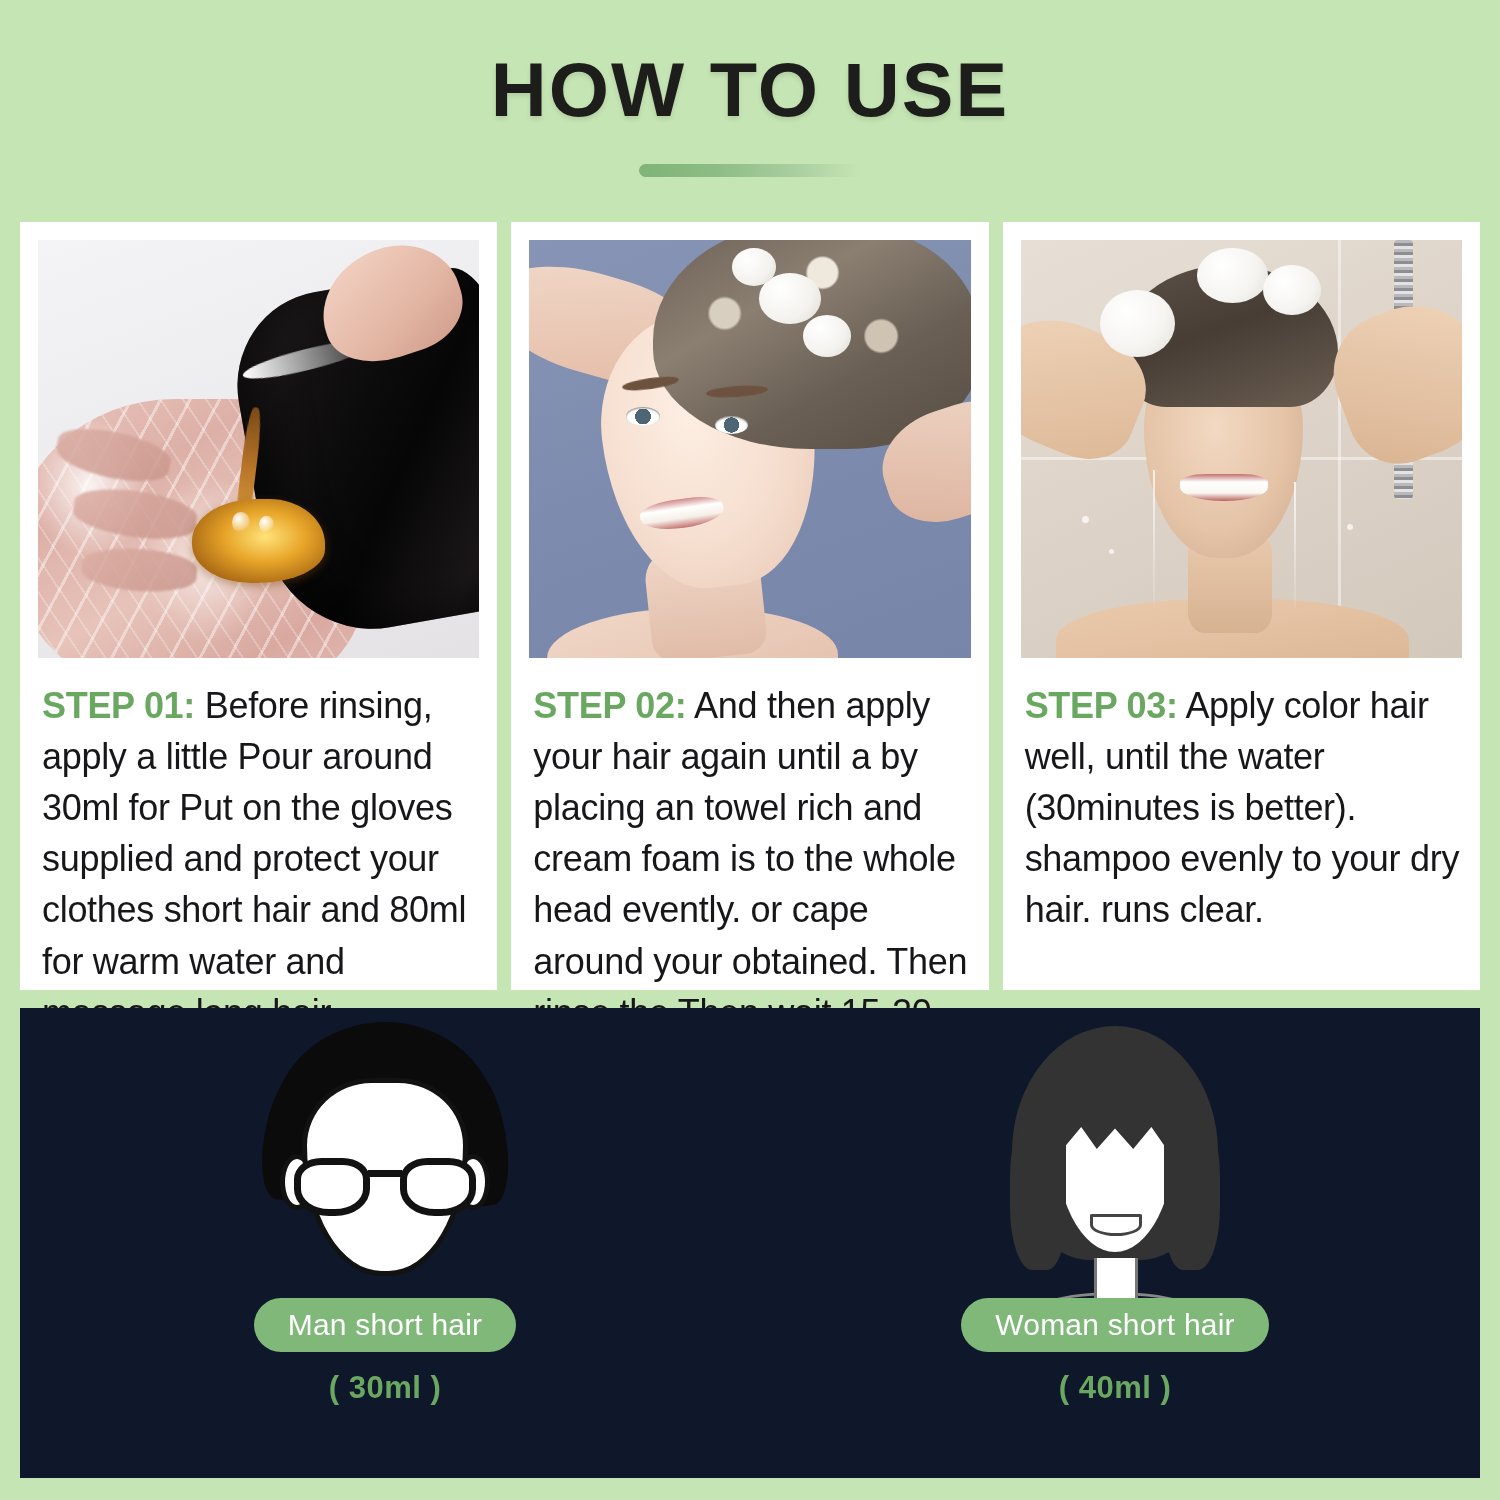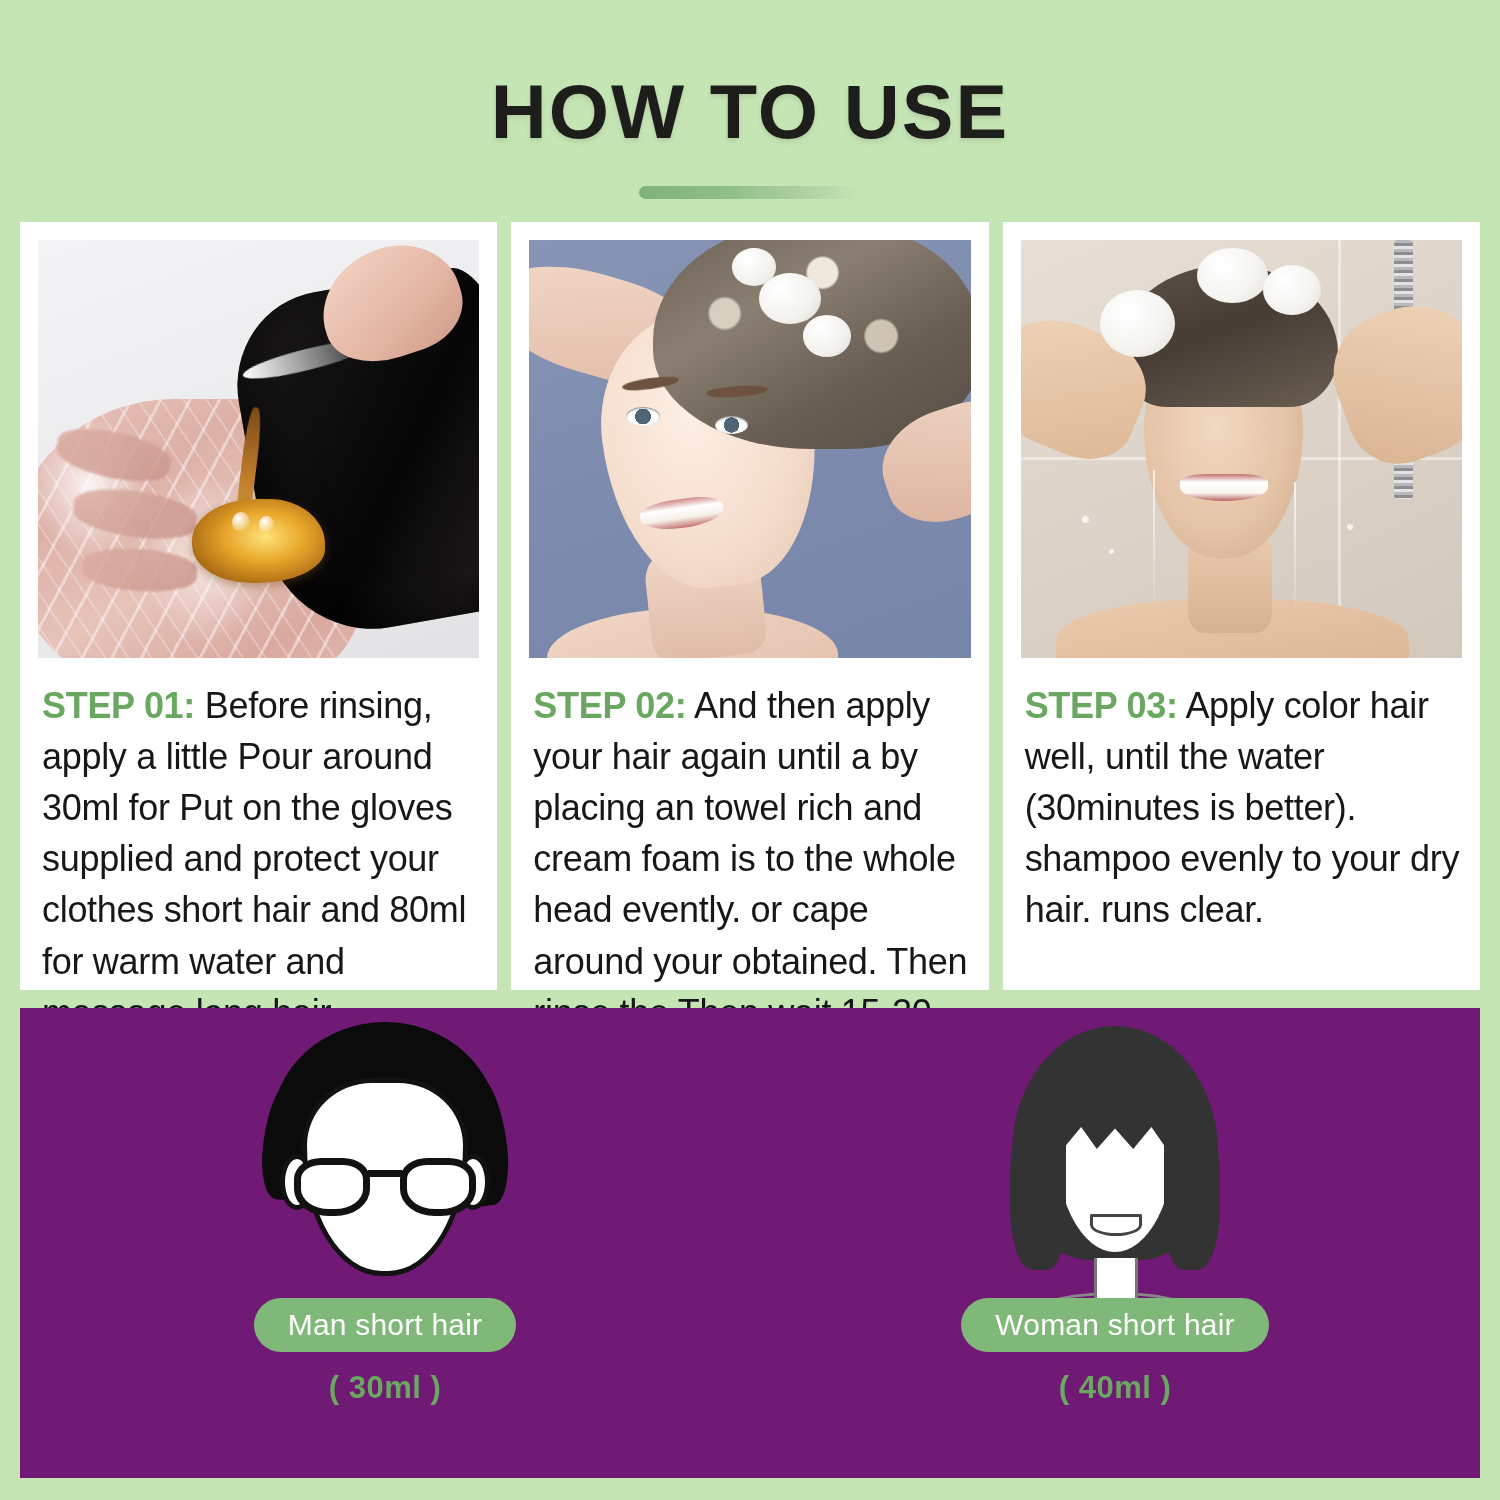--- a/index.html
+++ b/index.html
@@ -6,21 +6,21 @@
   body{
     width:1500px;height:1500px;
     background:#c6e5b4;
     font-family:"Liberation Sans", sans-serif;
     overflow:hidden;
   }
   .page{position:relative;width:1500px;height:1500px;box-sizing:border-box;}
 
   
   .title-wrap{
-    width:100%;text-align:center;padding-top:74px;
+    width:100%;text-align:center;padding-top:52px;
   }
   .title{
     font-family:"Liberation Sans", sans-serif;
     font-weight:700;
     font-size:76px;
     letter-spacing:2px;
     color:#1d1d1b;
     line-height:1;
     transform:scaleX(1.02);
     text-shadow:0 3px 5px rgba(0,0,0,0.10);
@@ -227,21 +227,21 @@
   .p3 .drop{
     position:absolute;background:rgba(255,255,255,.72);border-radius:50%;
   }
   .p3 .stream{
     position:absolute;width:2px;background:linear-gradient(180deg,rgba(255,255,255,.75),rgba(255,255,255,.08));
   }
 
   
   .bottom-card{
     position:absolute;left:20px;top:1008px;width:1460px;height:470px;
-    background:#701a75;overflow:hidden;
+    background:#0f172a;overflow:hidden;
   }
   .hair-types{
     display:flex;width:100%;height:100%;
   }
   .ht{
     flex:1 1 0;position:relative;
     display:flex;flex-direction:column;align-items:center;
   }
   .icon-box{
     position:relative;width:270px;height:280px;margin-top:10px;

